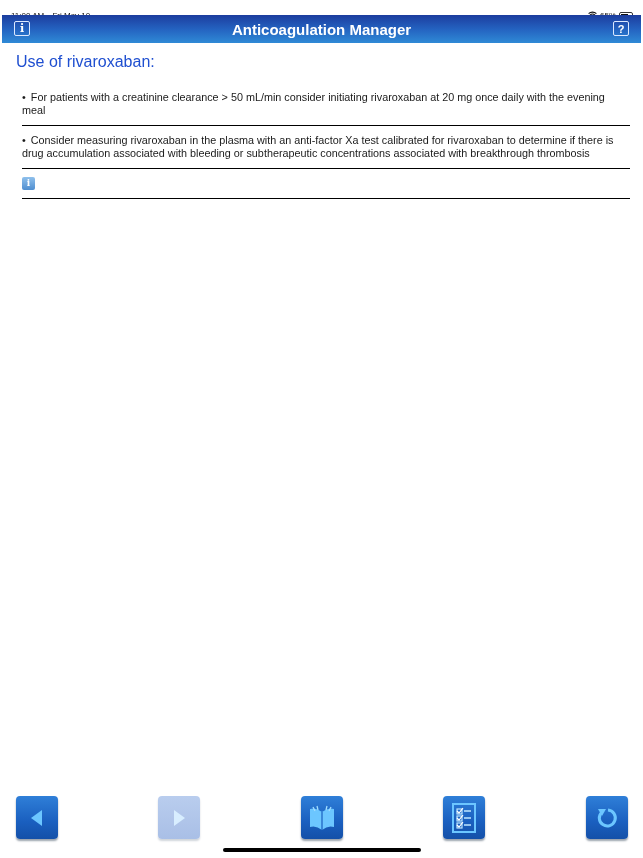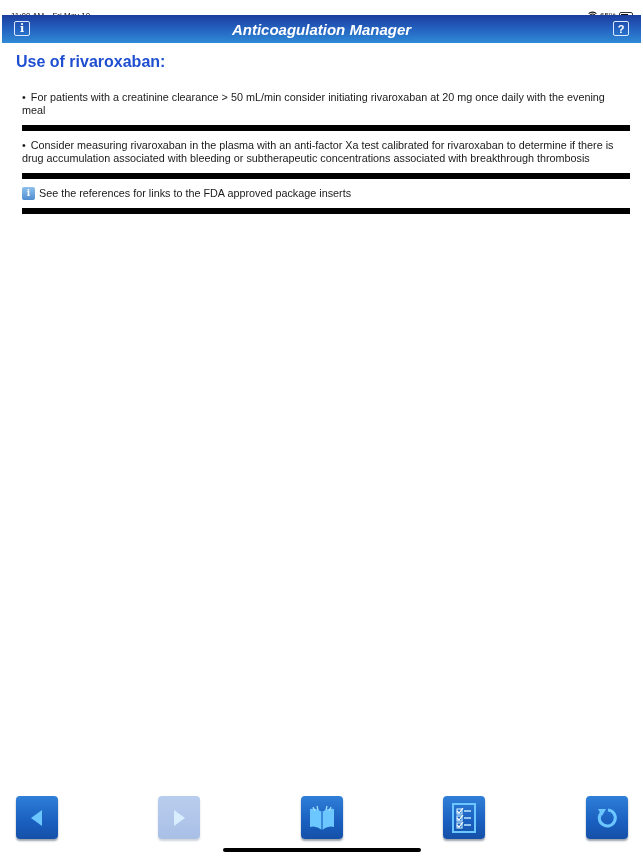--- a/index.html
+++ b/index.html
@@ -11,30 +11,30 @@
   .status-left span { margin-right: 6px; }
   .status-right { position: absolute; right: 10px; top: 3px; display: flex; align-items: center; gap: 3px; }
   .wifi { font-size: 8px; }
   .battery { width: 14px; height: 7px; border: 1px solid #333; border-radius: 2px; position: relative; }
   .battery::before { content: ""; position: absolute; left: 1px; top: 1px; width: 7px; height: 3px; background: #111; }
   .battery::after { content: ""; position: absolute; right: -3px; top: 2px; width: 1.5px; height: 2px; background: #333; }
 
   .header { position: absolute; top: 15px; left: 2px; width: 639px; height: 28px;
     background: linear-gradient(to bottom, #1c3d9e 0%, #2462c0 50%, #2f8ad6 100%);
     display: flex; align-items: center; justify-content: center; }
-  .header-title { color: #ffffff; font-weight: bold; font-size: 15px; font-style: italic; }
+  .header-title { color: #ffffff; font-weight: bold; font-size: 15px; }
   .hdr-btn { position: absolute; top: 6px; width: 16px; height: 15px; border: 1.5px solid #dbe8ff; border-radius: 2px;
     color: #ffffff; font-weight: bold; font-size: 11px; display: flex; align-items: center; justify-content: center; }
   .hdr-btn.info { left: 12px; font-family: "DejaVu Serif", serif; }
   .hdr-btn.help { right: 12px; }
 
   .content { position: absolute; top: 53px; left: 16px; width: 614px; }
-  .page-title { color: #1f4fd0; font-size: 16px; margin-bottom: 12px; margin-left: 0; font-weight: bold; }
+  .page-title { color: #1f4fd0; font-size: 16px; margin-bottom: 12px; margin-left: 0; }
   .list { margin-left: 6px; }
-  .item { font-size: 10.8px; line-height: 13px; padding: 8px 0 8px 0; border-bottom: 6px solid #000000; }
+  .item { font-size: 10.8px; line-height: 13px; padding: 8px 0 8px 0; border-bottom: 1px solid #000000; }
   .item .bullet { margin-right: 2px; }
   .item.note { display: flex; align-items: center; }
   .info-badge { display: inline-block; width: 13px; height: 13px; border-radius: 2px; margin-right: 4px;
     background: linear-gradient(#8fc0ec, #4f8ed0); color: #fff; font-size: 9px; font-weight: bold;
     text-align: center; line-height: 13px; font-family: "DejaVu Serif", serif; }
 
   .toolbar { position: absolute; top: 796px; left: 0; width: 643px; height: 44px; }
   .tb-btn { position: absolute; top: 0; width: 42px; height: 43px; border-radius: 4px;
     background: linear-gradient(to bottom, #2f7fd8 0%, #1a5fbf 60%, #1450a8 100%);
     box-shadow: 0 2px 2px #9aa3ad; display: flex; align-items: center; justify-content: center; }
@@ -78,21 +78,20 @@
     <div class="item">
       <span class="bullet">•</span>
       <span>For patients with a creatinine clearance &gt; 50 mL/min consider initiating rivaroxaban at 20 mg once daily with the evening meal</span>
     </div>
     <div class="item">
       <span class="bullet">•</span>
       <span>Consider measuring rivaroxaban in the plasma with an anti-factor Xa test calibrated for rivaroxaban to determine if there is drug accumulation associated with bleeding or subtherapeutic concentrations associated with breakthrough thrombosis</span>
     </div>
     <div class="item note">
       <span class="info-badge">i</span>
-      <span>See the references for links to the FDA approved package inserts</span>
     </div>
   </div>
 </div>
 
 <div class="toolbar">
   <div class="tb-btn" style="left:16px;">
     <svg width="16" height="18" viewBox="0 0 16 18">
         <path d="M13 1 L2 9 L13 17 Z" fill="#6cc6ff"></path>
       </svg>
   </div>

